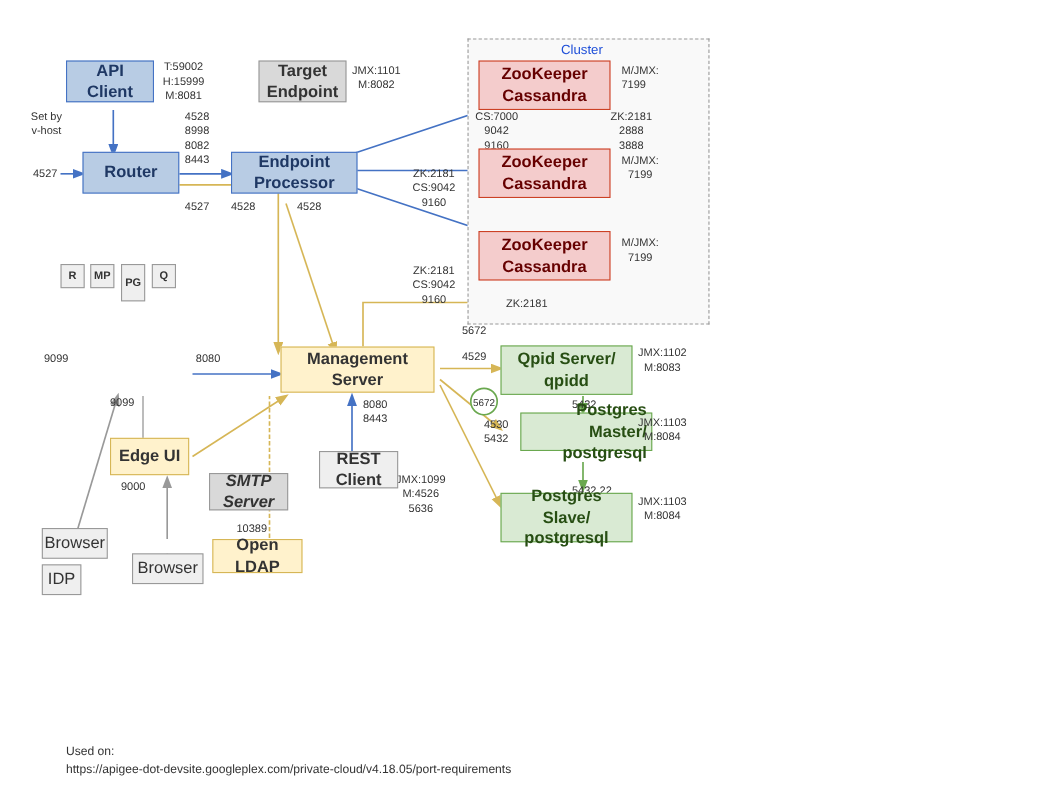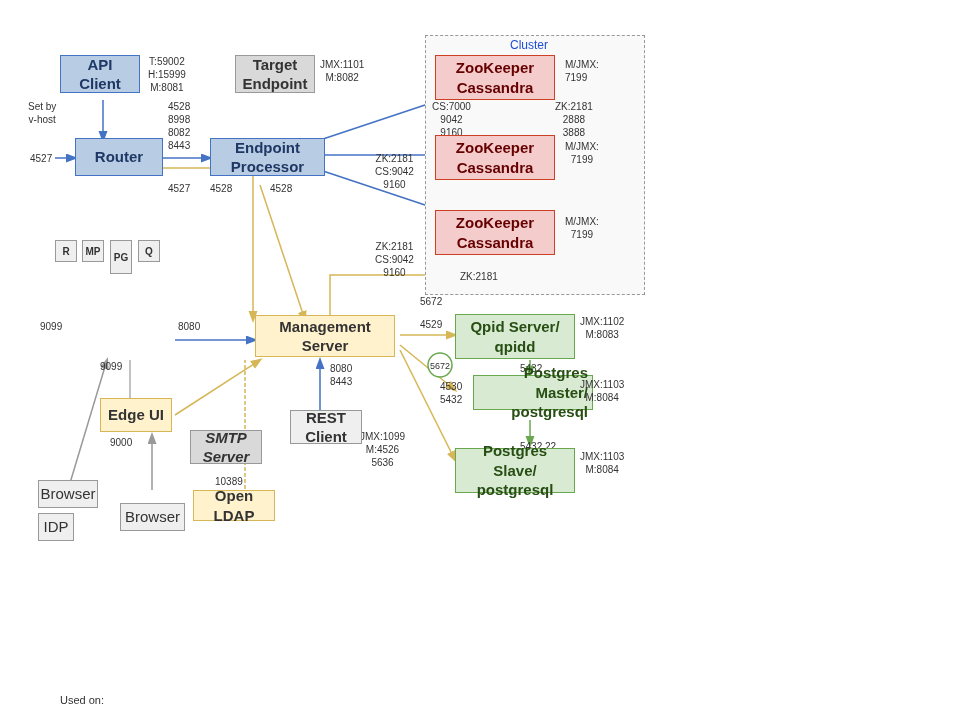--- a/index.html
+++ b/index.html
@@ -293,13 +293,14 @@
   </div>
 
   <div class="node node-gray" style="left:120px; top:503px; width:65px; height:28px; font-weight:normal;">
     <span>Browser</span>
   </div>
 
 </div>
 
 <div class="footer">
   <div>Used on:</div>
+  <div>https://apigee-dot-devsite.googleplex.com/private-cloud/v4.18.05/port-requirements</div>
 </div>
 
 </body></html>

